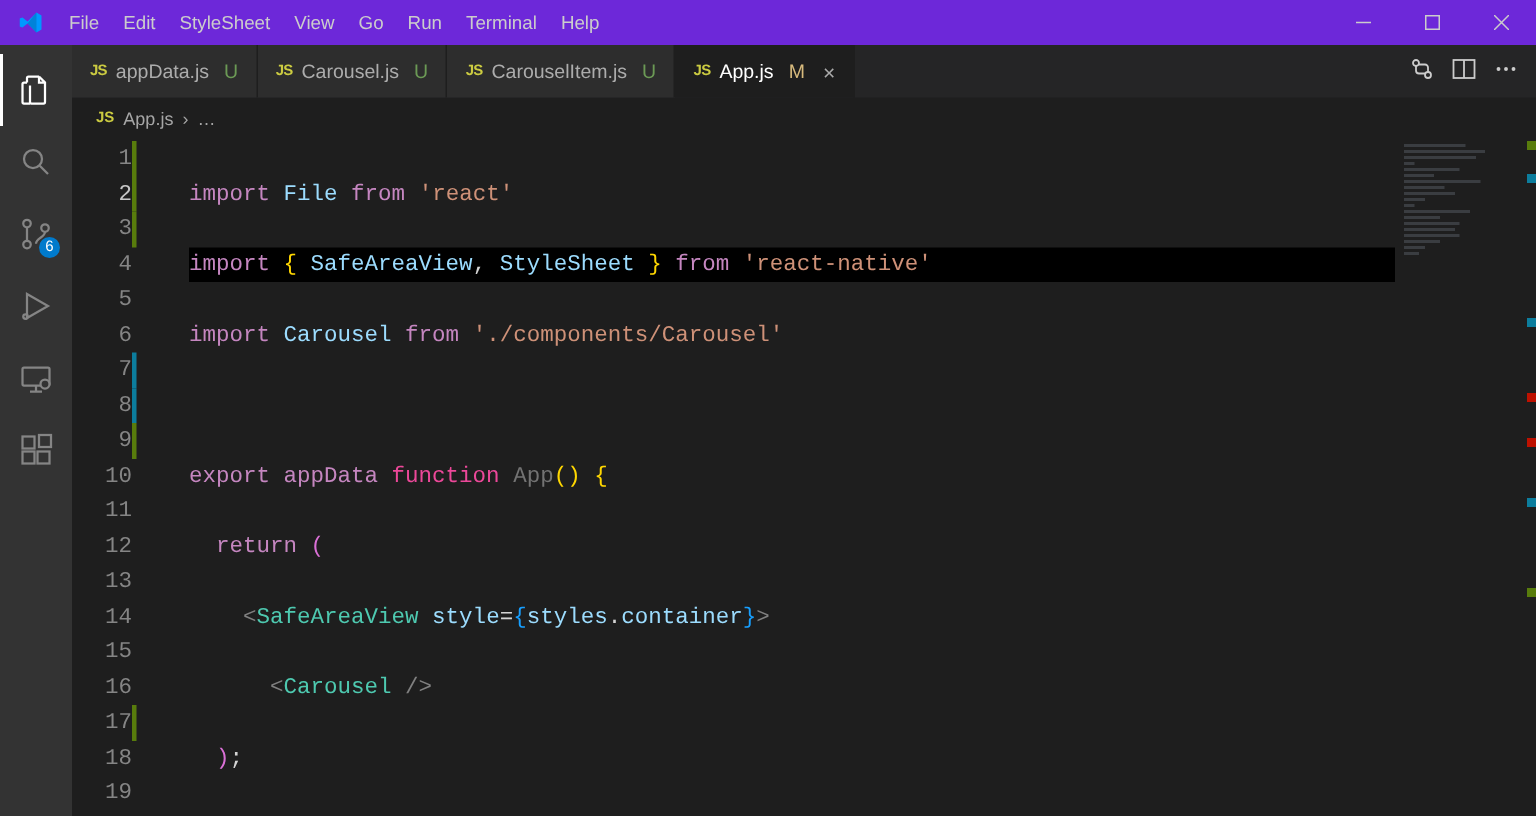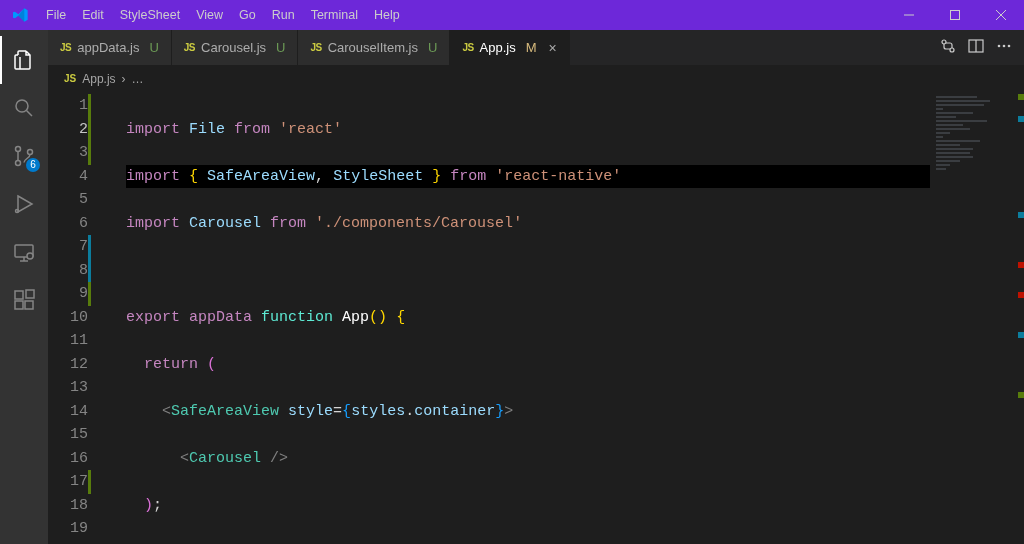--- a/index.html
+++ b/index.html
@@ -217,25 +217,25 @@
     padding-left: 20px;
     padding-top: 2px;
     white-space: pre;
     color: #d4d4d4;
     position: relative;
   }
   .code .line { height: 23.5px; position: relative; }
   .code .line.hl { background: #000000; }
 
   .tok-pink { color: #c586c0; }
-  .tok-blue { color: #5eead4; }
+  .tok-blue { color: #ec4899; }
   .tok-type { color: #4ec9b0; }
   .tok-var  { color: #9cdcfe; }
   .tok-str  { color: #ce9178; }
-  .tok-fn   { color: #ffffff; }
+  .tok-fn   { color: #737373; }
   .tok-punc { color: #d4d4d4; }
   .tok-brace-y { color: #ffd700; }
   .tok-brace-p { color: #da70d6; }
   .tok-brace-b { color: #179fff; }
   .tok-tag  { color: #808080; }
 
   .minimap {
     width: 80px;
     background: #1e1e1e;
     position: relative;

